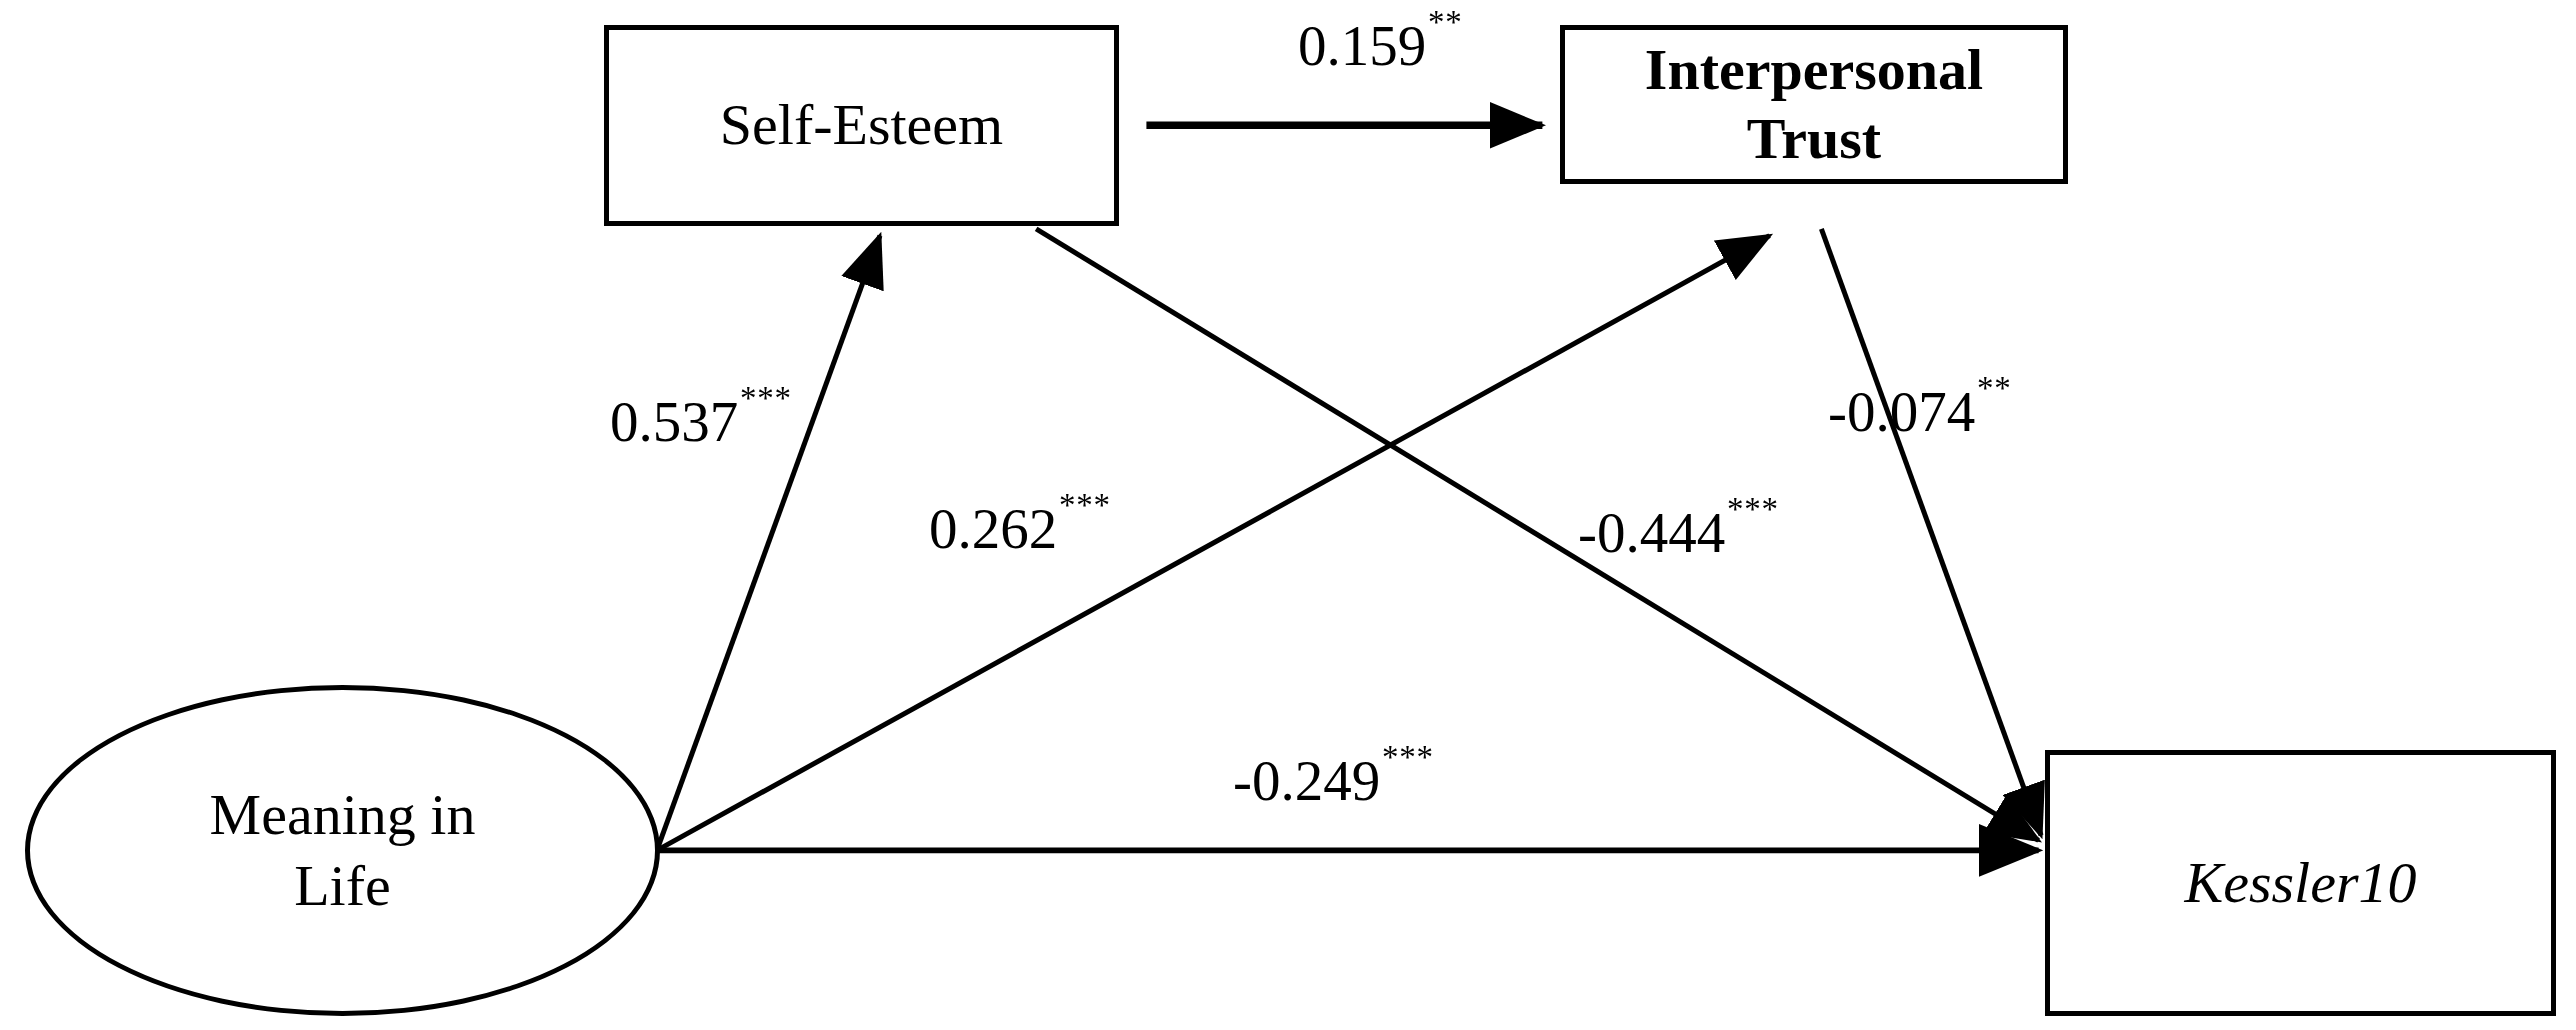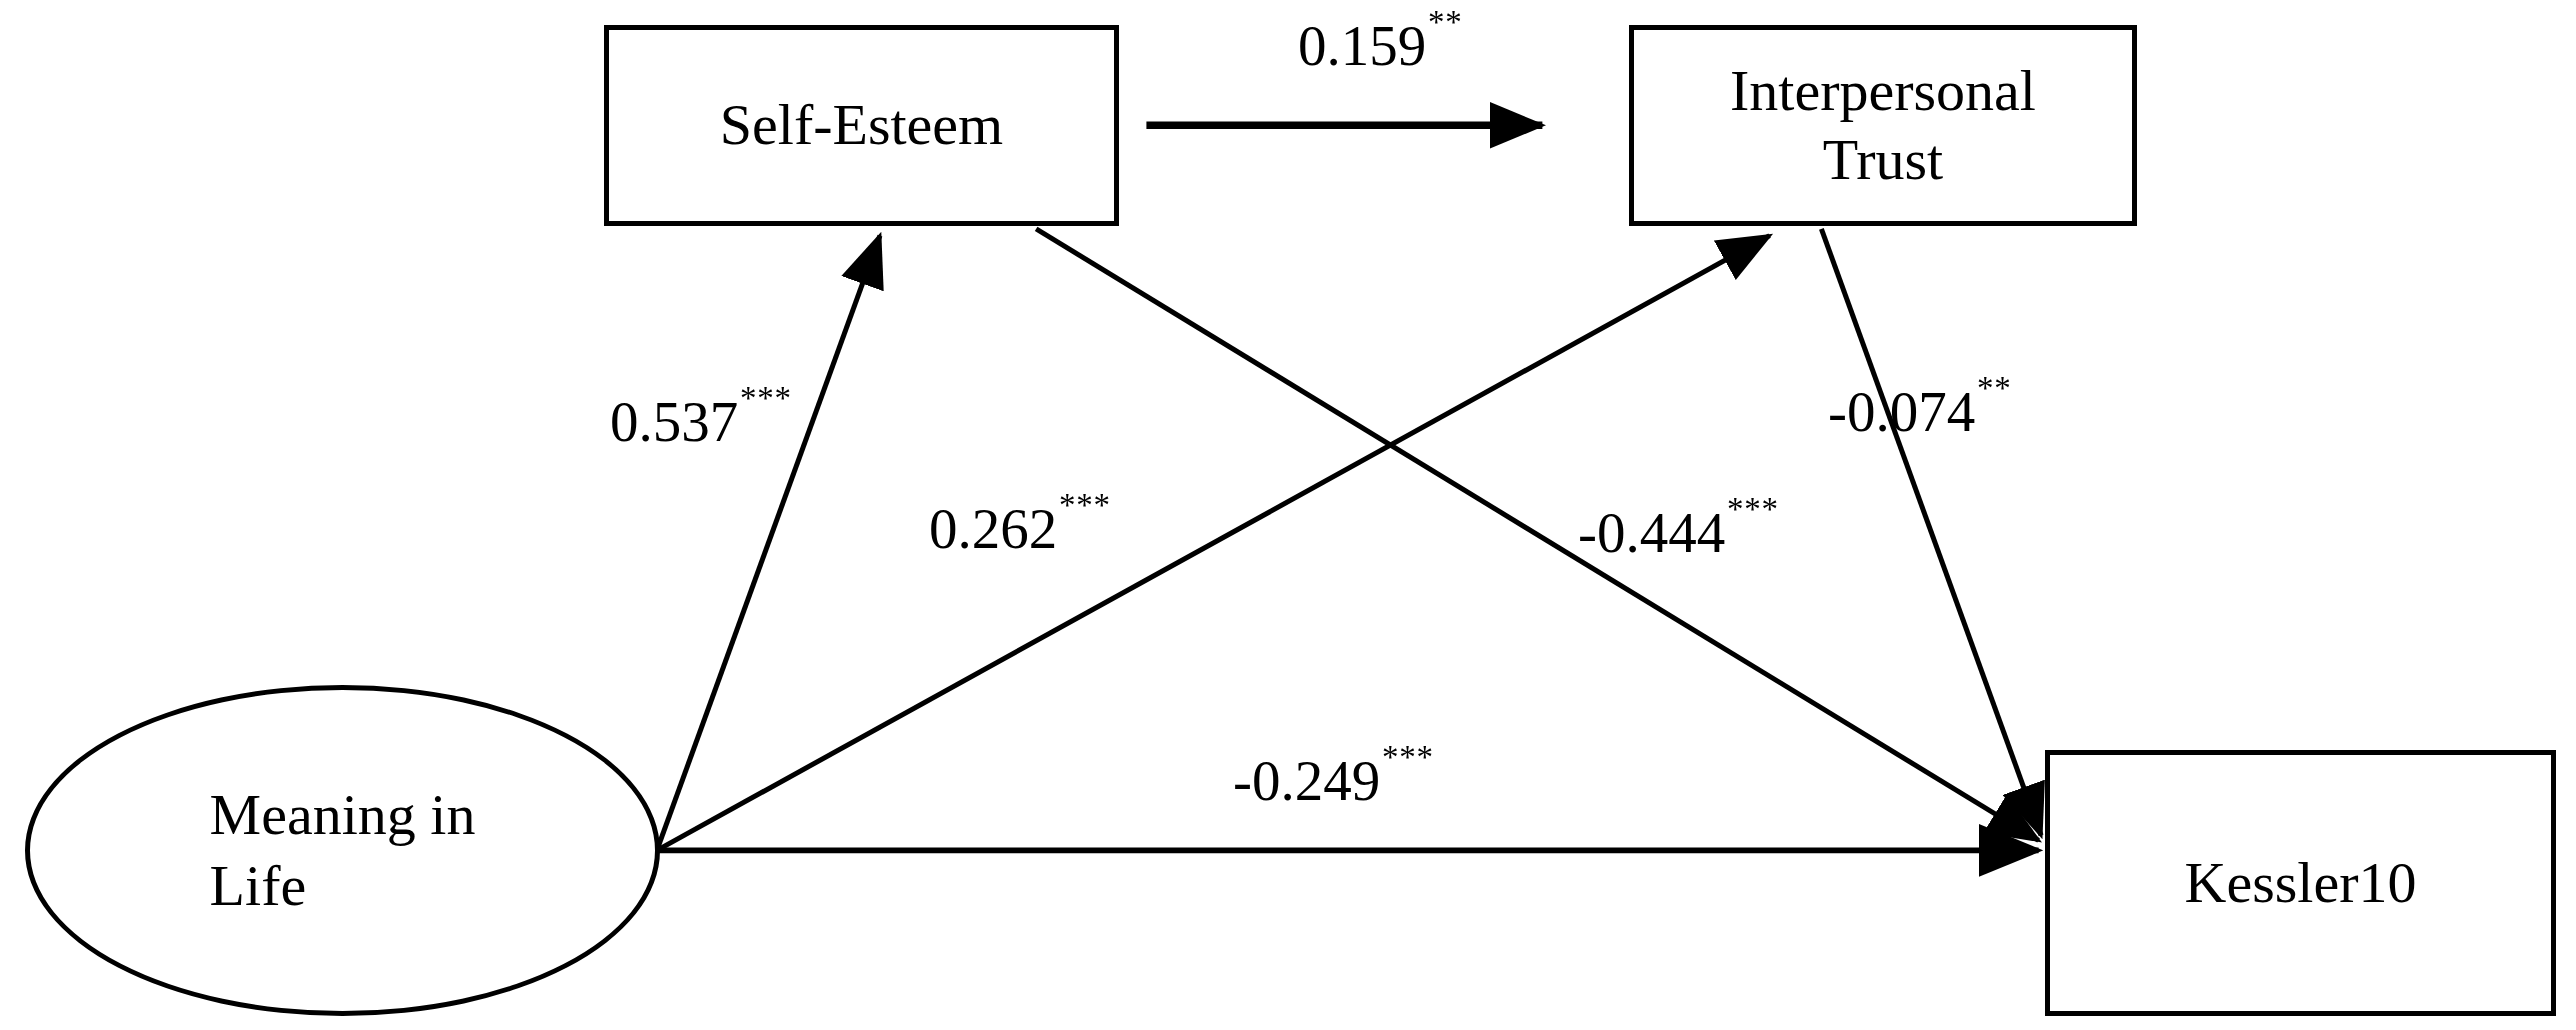--- a/index.html
+++ b/index.html
@@ -41,21 +41,21 @@
   }
   .node-ellipse {
     position: absolute;
     box-sizing: border-box;
     background: #ffffff;
     border: 5.8px solid #000000;
     border-radius: 50%;
     display: flex;
     align-items: center;
     justify-content: center;
-    text-align: left;
+    text-align: center;
     line-height: 1.22;
     color: #000000;
     font-size: 58px;
     font-family: "Liberation Serif", "DejaVu Serif", serif;
   }
   .node-label {
     display: block;
     white-space: pre-line;
   }
   .path-label {
@@ -105,31 +105,31 @@
 
     <line x1="2180" y1="274" x2="2443" y2="1000" stroke="#000000" stroke-width="6" marker-end="url(#arrowhead)"></line>
 
     <line x1="786" y1="1018" x2="2440" y2="1018" stroke="#000000" stroke-width="7" marker-end="url(#arrowhead)"></line>
   </svg>
 
   <div class="node-box" style="left:604px; top:25px; width:515px; height:201px;">
     <span class="node-label">Self-Esteem</span>
   </div>
 
-  <div class="node-box" style="left:1629px; top:25px; width:508px; height:201px;">
+  <div class="node-box" style="left:1560px; top:25px; width:508px; height:159px;font-weight:bold;">
     <span class="node-label">Interpersonal
 Trust</span>
   </div>
 
   <div class="node-ellipse" style="left:25px; top:685px; width:635px; height:331px;">
     <span class="node-label">Meaning in
 Life</span>
   </div>
 
-  <div class="node-box" style="left:2045px; top:750px; width:511px; height:266px;">
+  <div class="node-box" style="left:2045px; top:750px; width:511px; height:266px;font-style:italic;">
     <span class="node-label">Kessler10</span>
   </div>
 
   <div class="path-label" style="left:1270px; top:16.7px;margin-left:28px;">
     <span class="coef">0.159</span><span class="stars">**</span>
   </div>
 
   <div class="path-label" style="left:610px; top:393px;">
     <span class="coef">0.537</span><span class="stars">***</span>
   </div>

